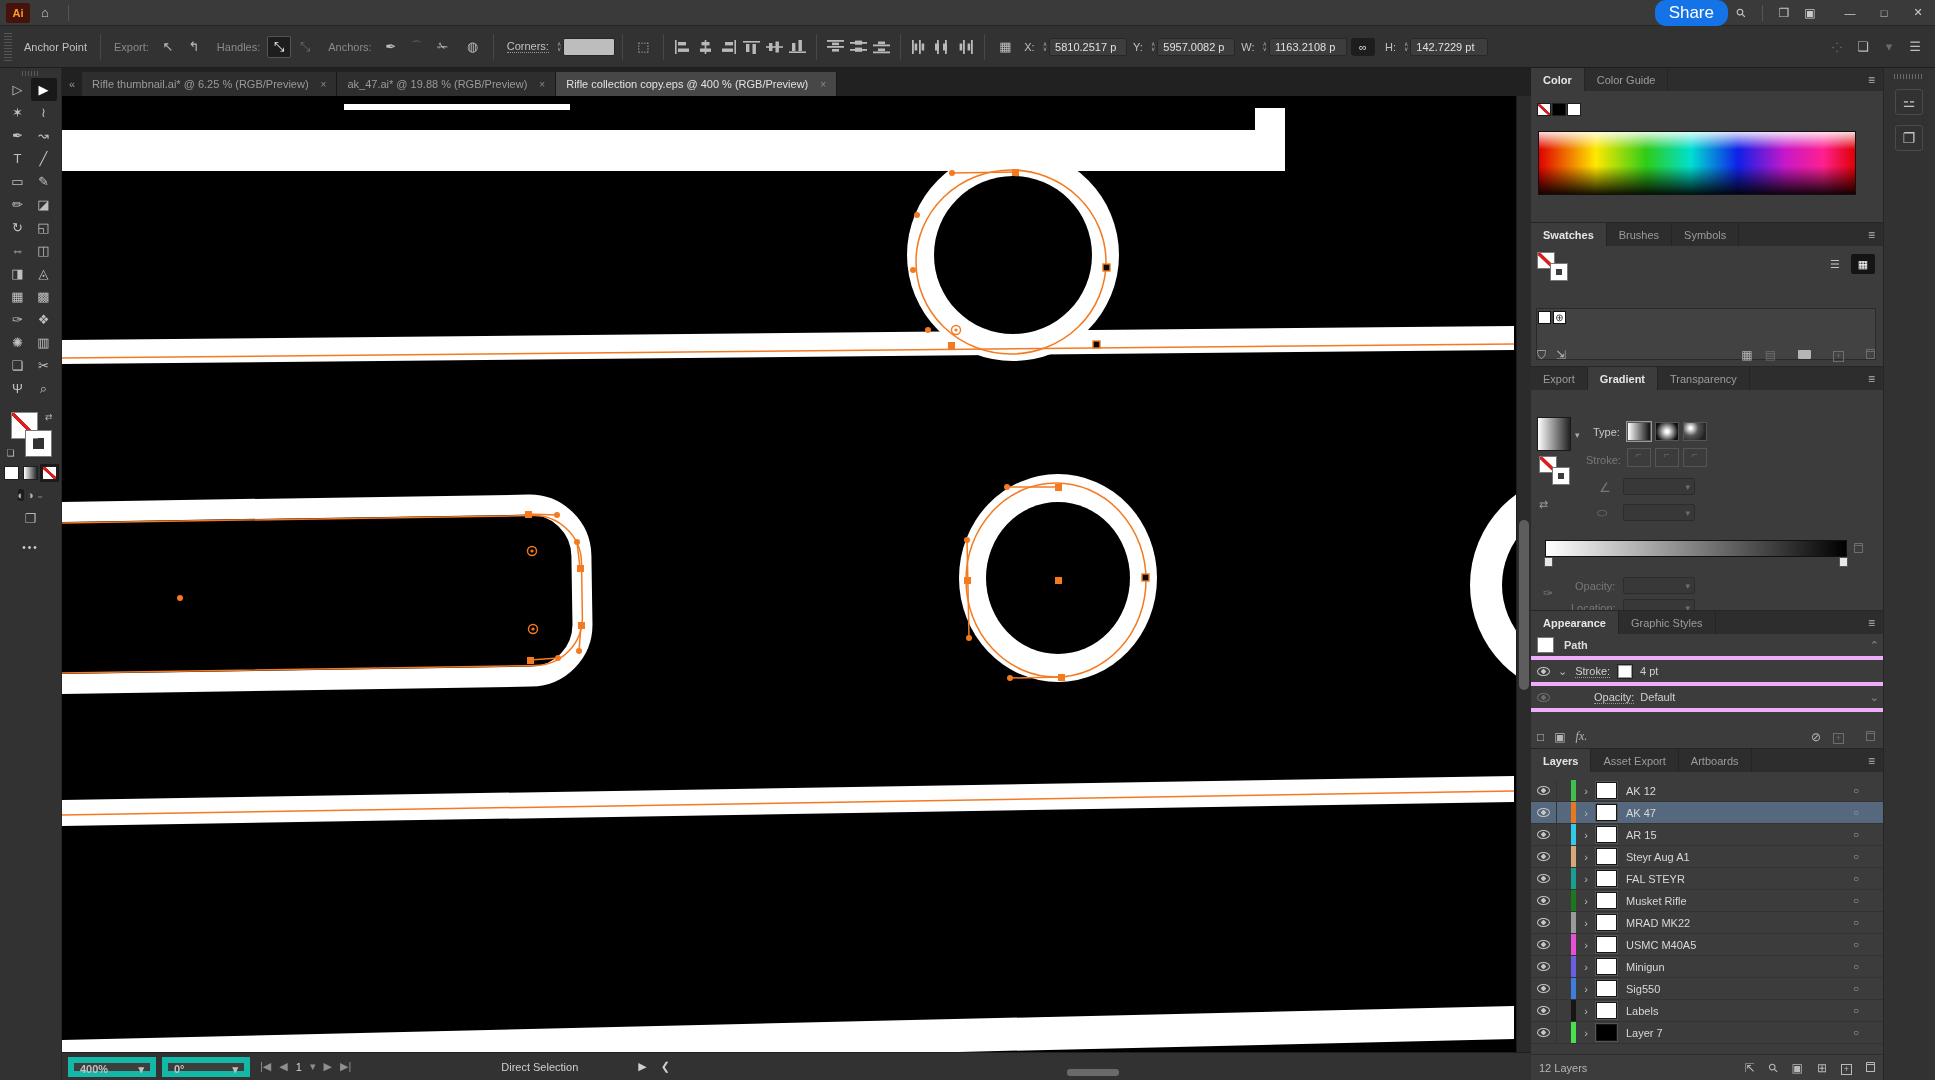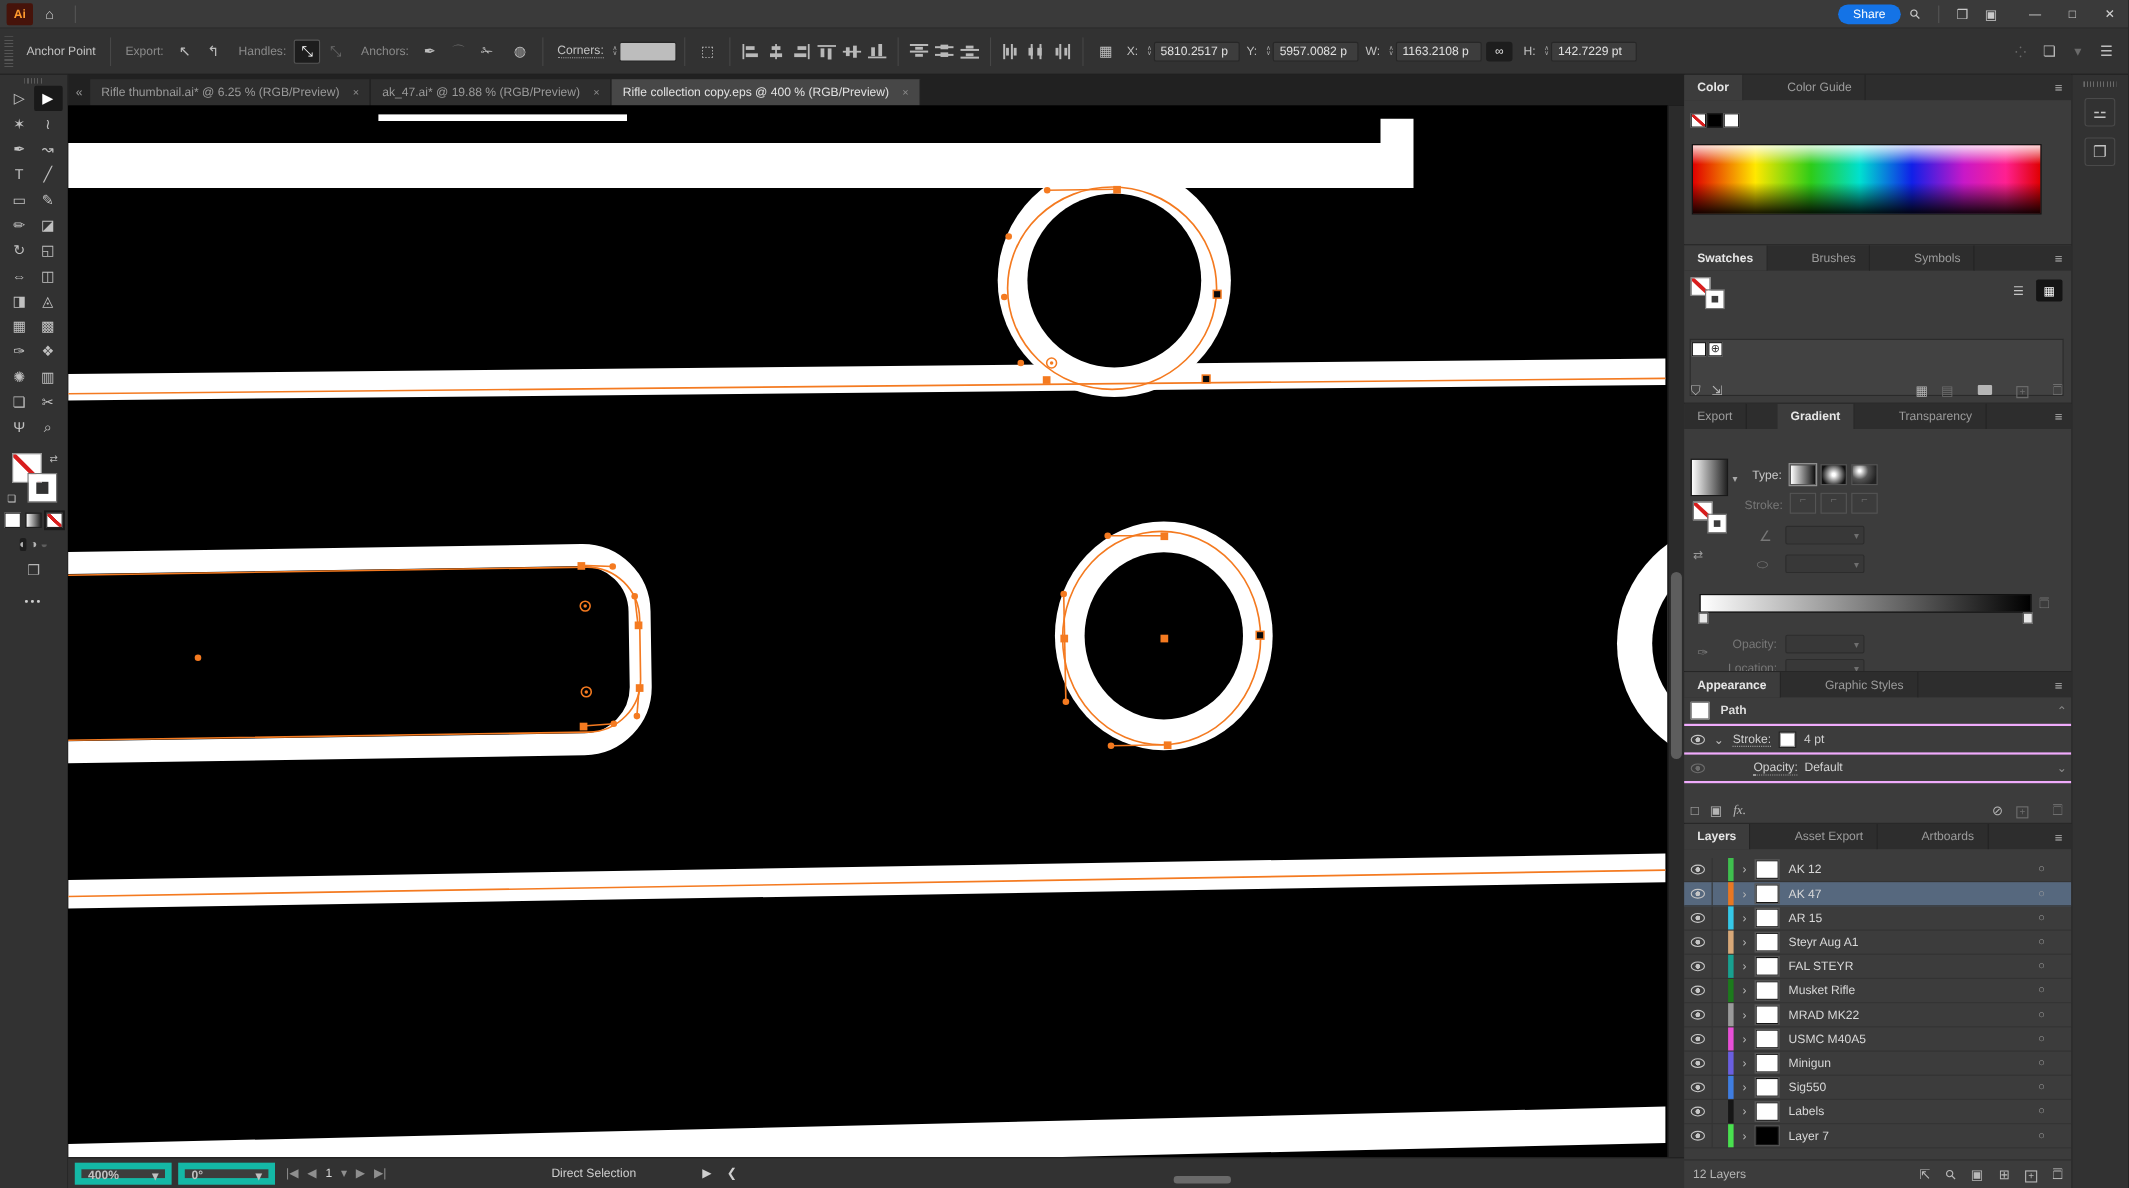--- a/index.html
+++ b/index.html
@@ -8,21 +8,21 @@
 
   
   #titlebar { height:26px; background:#3a3a3a; display:flex; align-items:center; border-bottom:1px solid #262626; }
   .ai-logo { width:24px; height:20px; margin-left:6px; background:#46130a; color:#ff9a2e; font-weight:bold;
     font-size:11px; display:flex; align-items:center; justify-content:center; border-radius:2px; }
   .home-ic { width:30px; text-align:center; font-size:13px; color:#cfcfcf; }
   .tb-div { width:1px; height:16px; background:#555; margin:0 8px; }
   #menus { display:flex; }
   #menus span { padding:0 10px; font-size:12px; color:#d6d6d6; cursor:default; }
   #titlebar .spacer { flex:1; }
-  .share-btn { background:var(--share,#1473e6); color:#fff; border-radius:11px; padding:3px 14px; font-size:11px;text-align:right; }
+  .share-btn { background:var(--share,#1473e6); color:#fff; border-radius:11px; padding:3px 14px; font-size:17px;text-align:right; }
   .tb-ic { width:26px; text-align:center; color:#c9c9c9; font-size:12px; }
   .win-btns { display:flex; margin-left:10px; }
   .win-btns span { width:34px; height:25px; display:flex; align-items:center; justify-content:center; color:#cfcfcf; font-size:11px; }
 
   
   #controlbar { height:42px; background:#323232; border-bottom:1px solid #1e1e1e; display:flex; align-items:center; font-size:11px; }
   .grip { width:8px; height:28px; margin:0 6px 0 4px;
     background:repeating-linear-gradient(0deg,#555 0 1px,transparent 1px 3px); }
   .cb-label { color:#c2c2c2; margin:0 6px; white-space:nowrap; }
   .cb-label.dim { color:#8a8a8a; }
@@ -84,21 +84,21 @@
     padding:0 6px; margin-left:6px; min-width:88px; justify-content:space-between;font-weight:bold; }
   .sb-nav { display:flex; align-items:center; color:#8f8f8f; margin-left:10px; gap:8px; }
   .sb-nav .on { color:#d8d8d8; }
   #tool-status { margin-left:150px; color:#cfcfcf; }
   .sb-arrows { margin-left:60px; display:flex; gap:14px; color:#cfcfcf; }
   #hscroll { position:absolute; left:1005px; bottom:4px; width:52px; height:7px; background:#6a6a6a; border-radius:3px; }
 
   
   #panels { width:352px; background:#262626; display:flex; flex-direction:column; gap:1px; }
   .panel { background:#3c3c3c; overflow:hidden; position:relative; }
-  .ptabs { height:23px; background:#2d2d2d; display:flex; align-items:stretch;gap:28px; }
+  .ptabs { height:23px; background:#2d2d2d; display:flex; align-items:stretch; }
   .ptab { padding:0 12px; display:flex; align-items:center; color:#9c9c9c; font-size:11px; border-right:1px solid #242424; }
   .ptab.active { background:#3c3c3c; color:#e6e6e6; font-weight:bold; }
   .pmenu { margin-left:auto; color:#b5b5b5; padding:0 8px; display:flex; align-items:center; font-size:12px; }
   .pbody { position:relative; }
 
   .mini-chip { width:14px; height:13px; border:1px solid #1e1e1e; display:inline-block; vertical-align:middle; }
   .mc-none { background:#fff; background-image:linear-gradient(to top right,transparent 40%,#d81e1e 43%,#d81e1e 57%,transparent 60%); }
   .mc-black { background:#000; } .mc-white { background:#fff; }
   #spectrum { position:absolute; left:7px; top:40px; width:318px; height:64px; border:1px solid #111;
     background:linear-gradient(180deg,rgba(255,255,255,.85),rgba(255,255,255,0) 28%,rgba(0,0,0,0) 55%,rgba(0,0,0,.9)),
@@ -125,21 +125,21 @@
   .gtype { width:24px; height:19px; border:1px solid #555; margin-right:3px; display:inline-block; }
   .gt1 { background:linear-gradient(90deg,#fff,#111); outline:1px solid #999; }
   .gt2 { background:radial-gradient(circle,#fff 10%,#111 80%); }
   .gt3 { background:radial-gradient(circle at 30% 30%,#fff 5%,#555 40%,#222 80%); }
   .gsel { display:inline-flex; width:72px; height:17px; background:#383838; border:1px solid #2c2c2c; border-radius:2px;
     color:#6f6f6f; align-items:center; justify-content:flex-end; padding:0 4px; font-size:9px; }
   .dimlab { color:#777; }
   #gslider { position:absolute; left:14px; top:150px; width:302px; height:17px; border:1px solid #111; background:linear-gradient(90deg,#fff,#000); }
   .gstop { position:absolute; top:16px; width:9px; height:10px; background:#e8e8e8; border:1px solid #555; }
 
-  .ap-row { height:26px; display:flex; align-items:center; border-bottom:2px solid #f0abfc; padding-left:6px; color:#d0d0d0; }
+  .ap-row { height:26px; display:flex; align-items:center; border-bottom:4px solid #f0abfc; padding-left:6px; color:#d0d0d0; }
   .ap-sw { width:17px; height:16px; background:#fff; border:1px solid #777; margin-right:10px; }
   .ap-swsm { width:14px; height:13px; background:#fff; border:1px solid #999; outline:1px solid #222; margin:0 8px; }
   .i-eye { display:inline-block; width:13px; height:9px; border:1px solid #c5c5c5; border-radius:50%;
     background:radial-gradient(circle 2px at 50% 50%, #c5c5c5 2px, transparent 2.4px); }
   .i-eye.dim { border-color:#6d6d6d; background:radial-gradient(circle 2px at 50% 50%, #6d6d6d 2px, transparent 2.4px); }
   .dotted-u { border-bottom:1px dotted #9a9a9a; }
 
   #layers-rows { margin-top:8px; }
   .layer-row { height:22px; display:flex; align-items:center; border-bottom:1px solid #333; position:relative; }
   .layer-row.active { background:var(--selrow,#56687e); }

